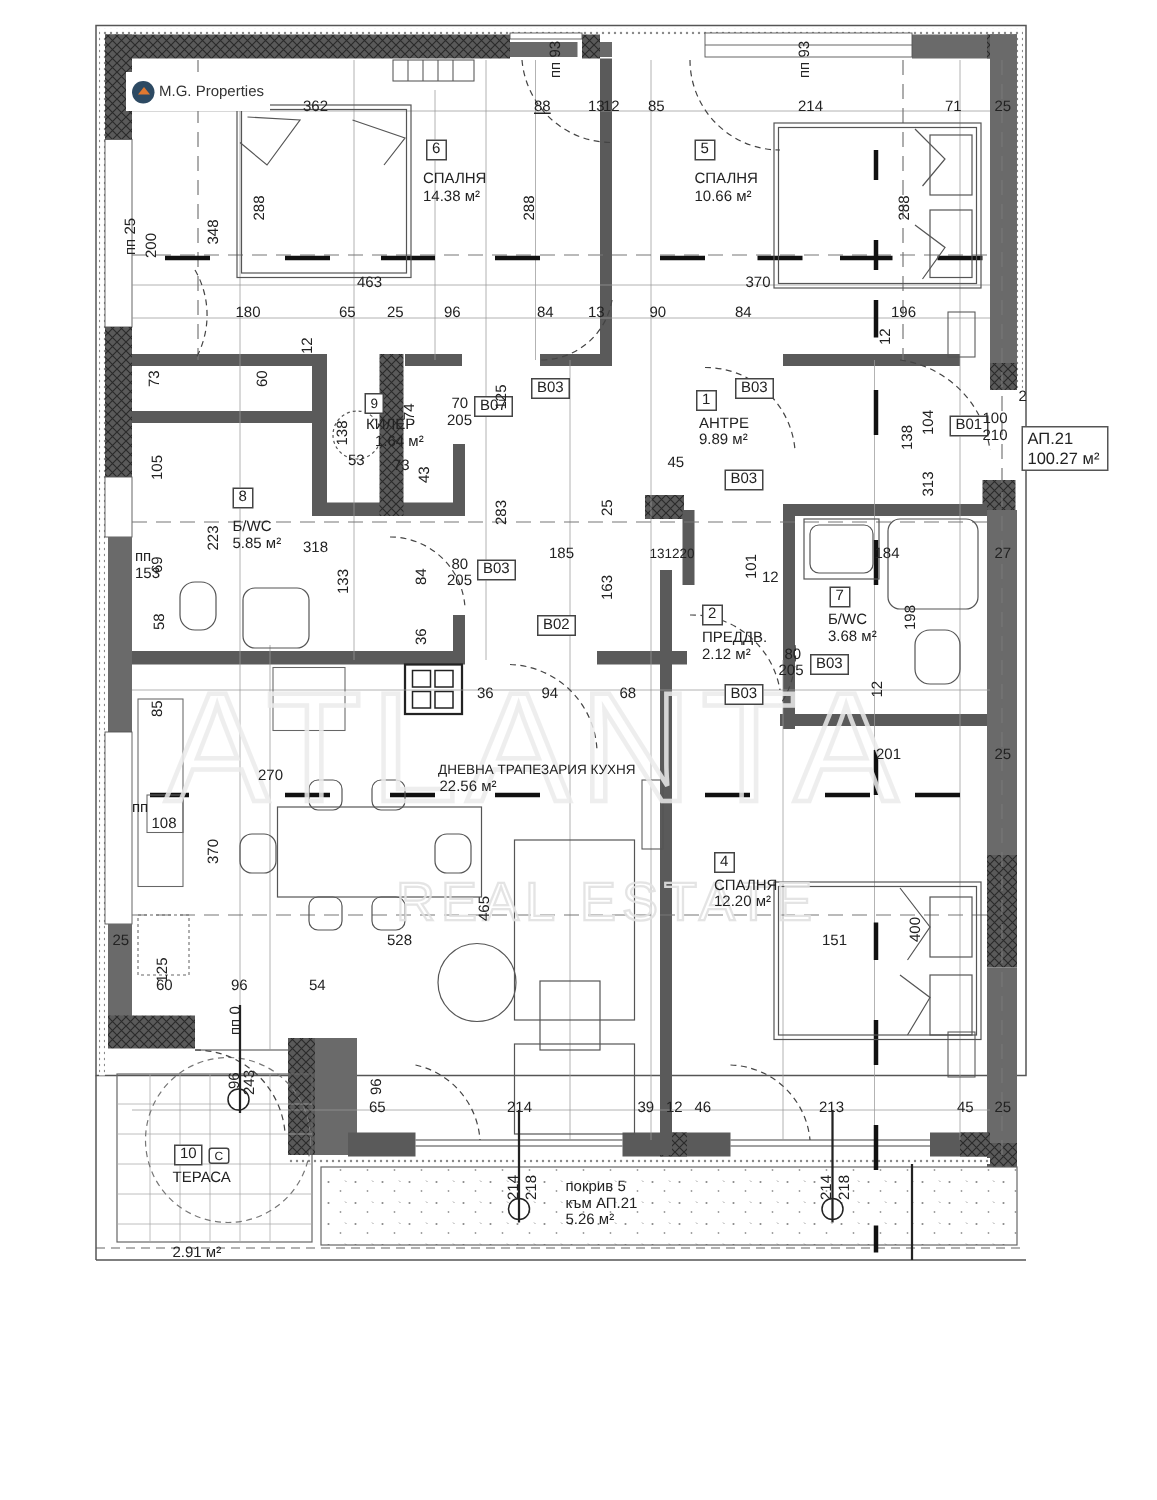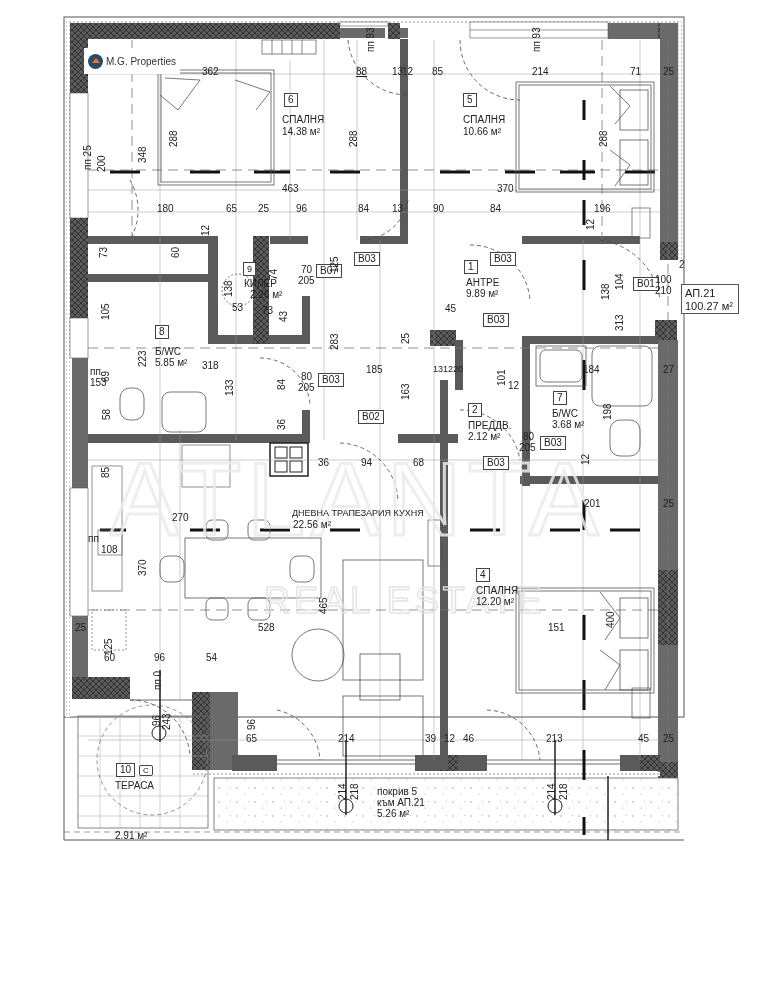--- a/index.html
+++ b/index.html
@@ -314,21 +314,21 @@
 <div class="box" style="left:463px;top:93px;">5</div>
 <div class="lbl" style="left:463px;top:114px;">СПАЛНЯ</div>
 <div class="lbl" style="left:463px;top:126px;">10.66 м²</div>
 
 <div class="box" style="left:464px;top:260px;">1</div>
 <div class="lbl" style="left:466px;top:277px;">АНТРЕ</div>
 <div class="lbl" style="left:466px;top:288px;">9.89 м²</div>
 
 <div class="box" style="left:243px;top:262px;font-size:9px;">9</div>
 <div class="lbl" style="left:244px;top:278px;">КИЛЕР</div>
-<div class="lbl" style="left:250px;top:289px;">2.26 м²</div>
+<div class="lbl" style="left:250px;top:289px;">1.64 м²</div>
 
 <div class="box" style="left:155px;top:325px;">8</div>
 <div class="lbl" style="left:155px;top:346px;">Б/WC</div>
 <div class="lbl" style="left:155px;top:357px;">5.85 м²</div>
 
 <div class="box" style="left:468px;top:403px;">2</div>
 <div class="lbl" style="left:468px;top:420px;">ПРЕДДВ.</div>
 <div class="lbl" style="left:468px;top:431px;">2.12 м²</div>
 
 <div class="box" style="left:553px;top:391px;">7</div>
@@ -372,21 +372,21 @@
 
 <div class="lbl dim" style="left:202px;top:66px;">362</div>
 <div class="lbl dim" style="left:356px;top:66px;text-decoration:underline;">88</div>
 <div class="lbl dim" style="left:392px;top:66px;">13</div>
 <div class="lbl dim" style="left:402px;top:66px;">12</div>
 <div class="lbl dim" style="left:432px;top:66px;">85</div>
 <div class="lbl dim" style="left:532px;top:66px;">214</div>
 <div class="lbl dim" style="left:630px;top:66px;">71</div>
 <div class="lbl dim" style="left:663px;top:66px;">25</div>
 
-<div class="lbl dim" style="left:238px;top:183px;padding-left:44px;">463</div>
+<div class="lbl dim" style="left:238px;top:183px;">463</div>
 <div class="lbl dim" style="left:497px;top:183px;">370</div>
 
 <div class="lbl dim" style="left:157px;top:203px;">180</div>
 <div class="lbl dim" style="left:226px;top:203px;">65</div>
 <div class="lbl dim" style="left:258px;top:203px;">25</div>
 <div class="lbl dim" style="left:296px;top:203px;">96</div>
 <div class="lbl dim" style="left:358px;top:203px;">84</div>
 <div class="lbl dim" style="left:392px;top:203px;">13</div>
 <div class="lbl dim" style="left:433px;top:203px;">90</div>
 <div class="lbl dim" style="left:490px;top:203px;">84</div>

